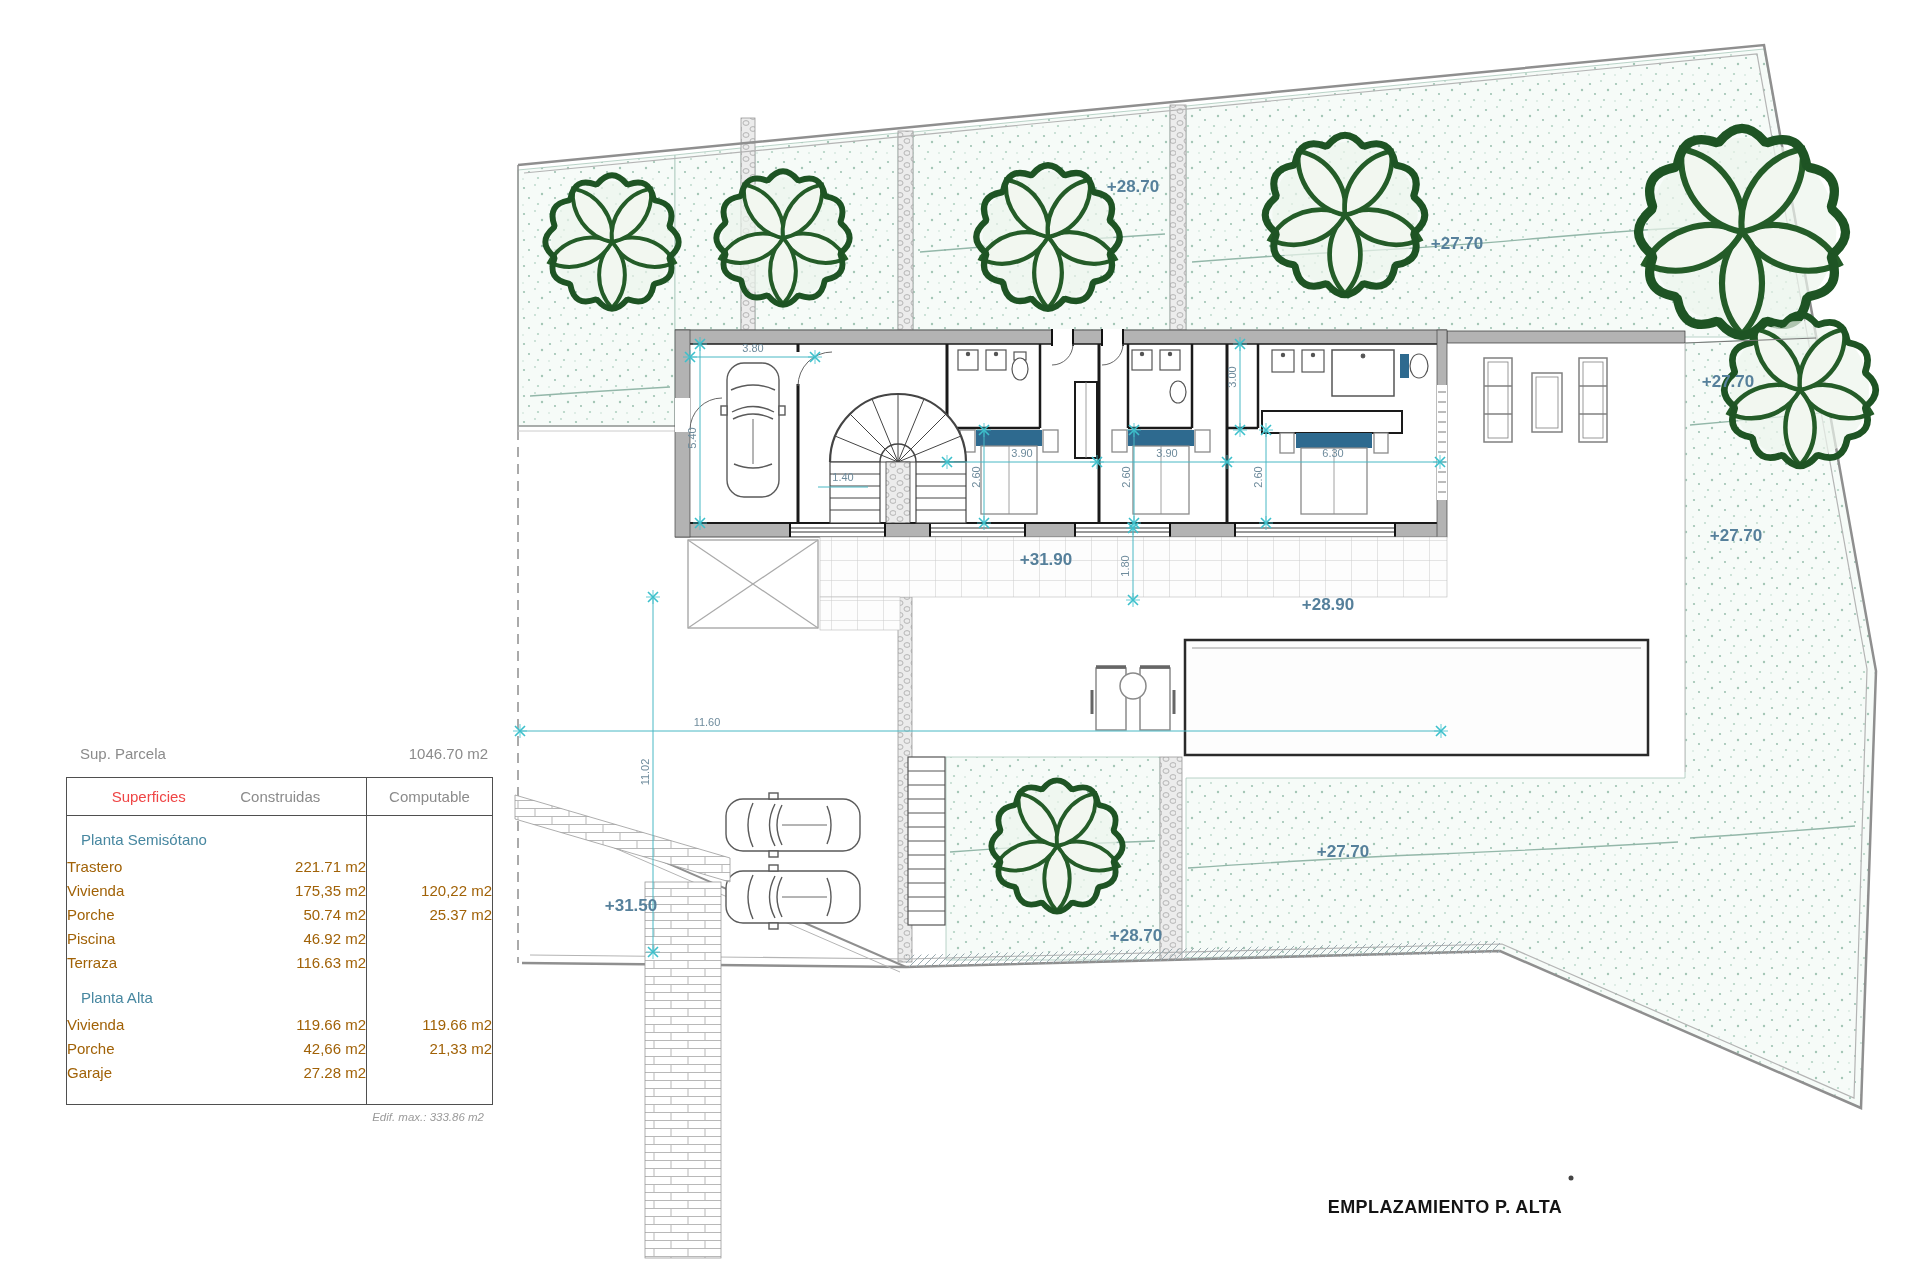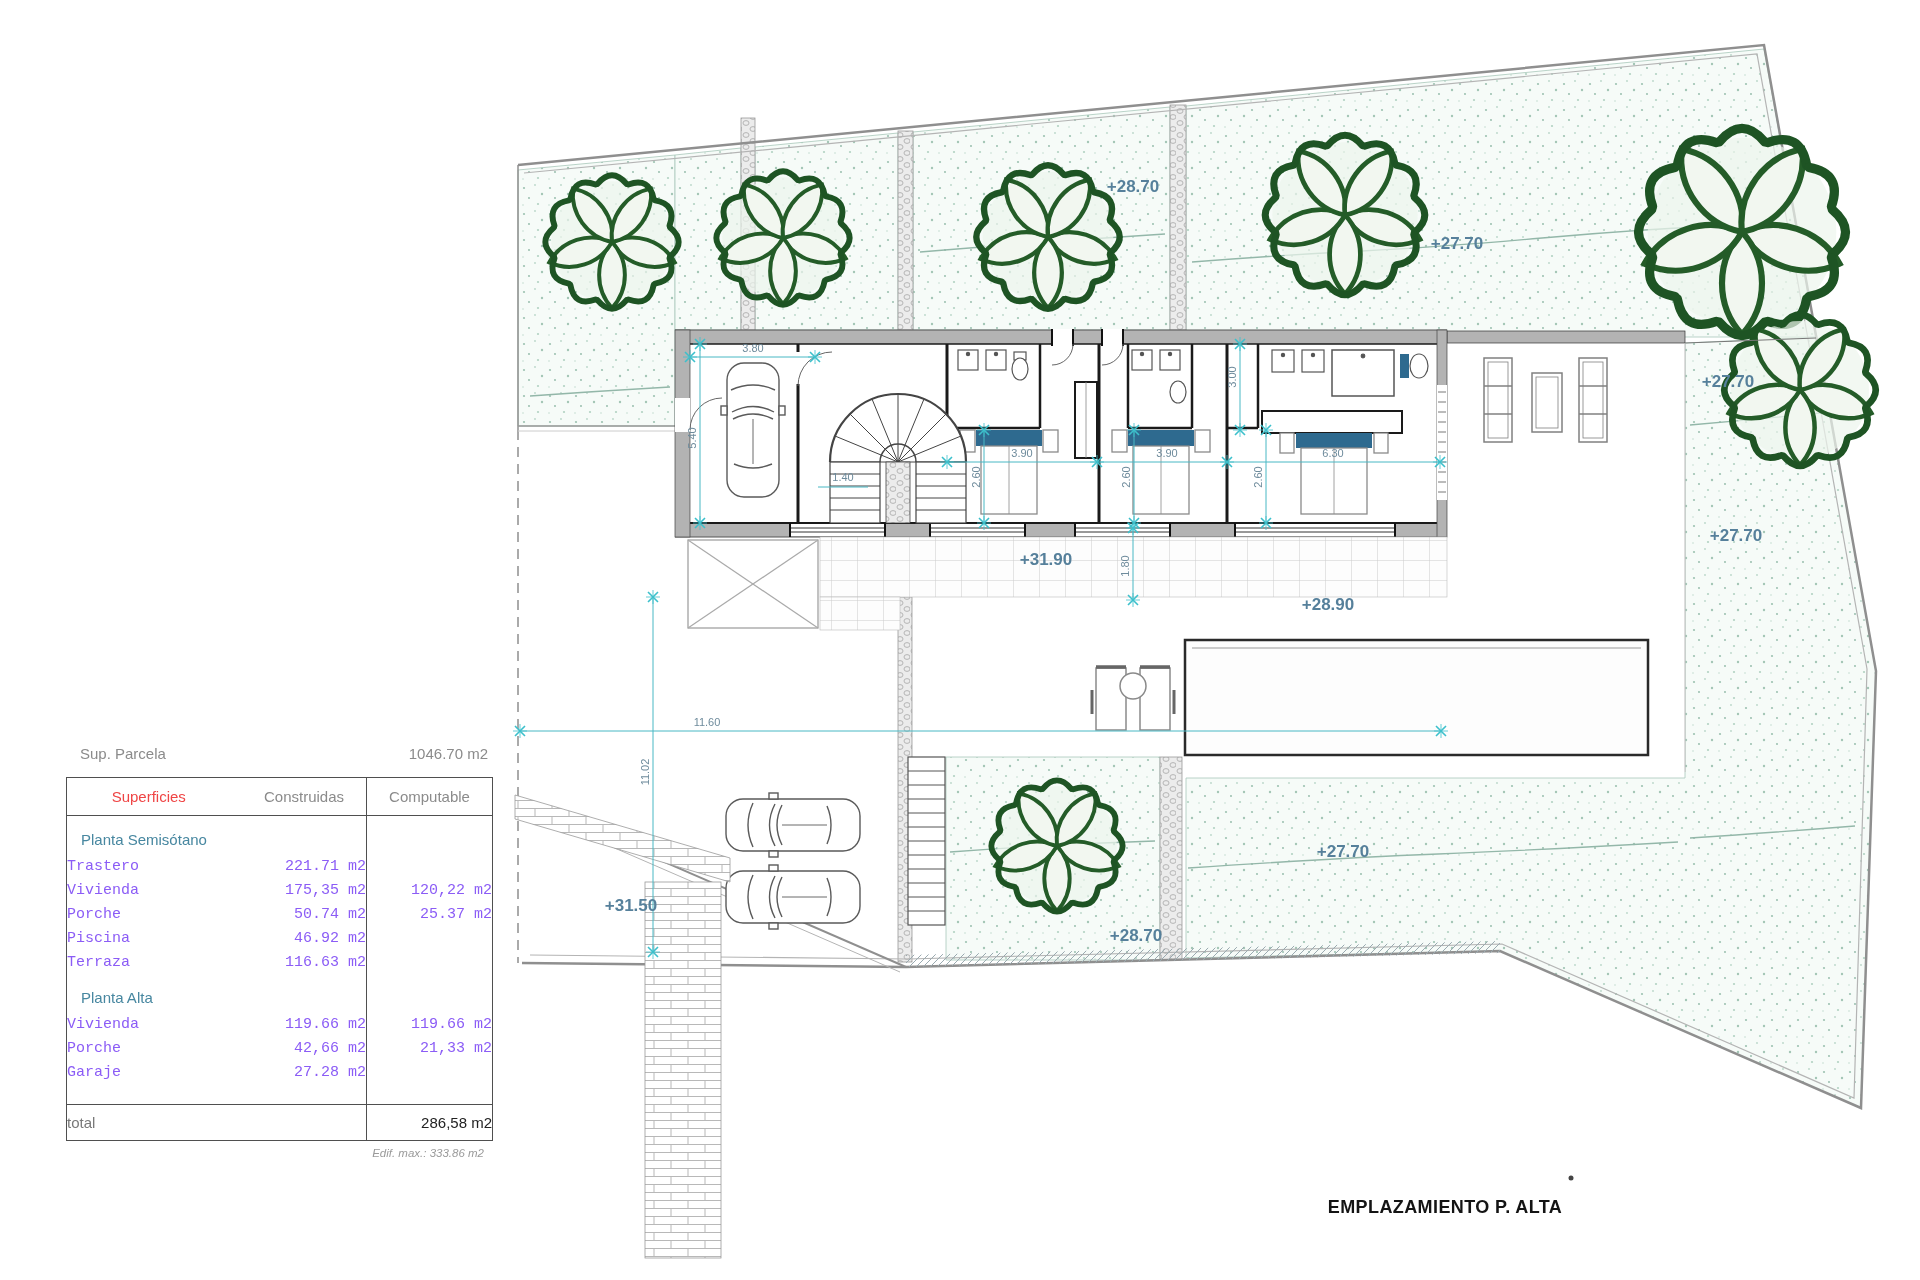--- a/index.html
+++ b/index.html
@@ -8,26 +8,26 @@
   .plan-svg{position:absolute;left:0;top:0;width:1920px;height:1280px;}
 
   
   .areas{position:absolute;left:66px;top:745px;width:426px;font-size:15px;color:#222;}
   .parcel-row{display:flex;justify-content:space-between;color:#8b8b8b;
               padding:0 4px 0 14px;margin-bottom:15px;}
   .areas table{width:100%;border-collapse:collapse;border:1.6px solid #4f4f4f;table-layout:fixed;}
   .areas th{font-weight:normal;color:#8b8b8b;padding:10px 0;}
   .areas thead tr{border-bottom:1.6px solid #4f4f4f;}
   .areas th.first{color:#ef4444;font-weight:normal;text-align:center;padding-left:14px;}
-  .areas th.mid{text-align:right;padding-right:22px;}
+  .areas th.mid{text-align:center;padding-right:22px;}
   .c3{border-left:1.6px solid #4f4f4f;}
   .num{text-align:right;padding-right:22px;}
   .name{text-align:left;padding-left:14px;}
   tr.section td{color:#4787a0;padding:15px 0 6px 14px;text-align:left;}
-  tr.data td{padding:3.5px 0;color:#8b5cf6;font-family:Liberation Mono, monospace;}
+  tr.data td{padding:3.5px 0;color:#a16207;}
   tr.spacer td{height:18px;}
   tr.total{border-top:1.6px solid #4f4f4f;}
   tr.total td{padding:9px 0;}
   .total-label{color:#787878;text-align:left;padding-left:14px;}
   .edifmax{text-align:right;color:#9a9a9a;font-size:11.5px;margin-top:6px;padding-right:8px;font-style:italic;}
 
   
   .caption{position:absolute;left:1295px;top:1197px;width:300px;text-align:center;
            font-size:18px;font-weight:bold;letter-spacing:.4px;color:#141414;}
 
@@ -527,25 +527,20 @@
       <tr class="data">
         <td class="name">Garaje</td>
         <td class="num">27.28 m2</td>
         <td class="c3 num"></td>
       </tr>
       <tr class="spacer">
             <td></td>
             <td></td>
             <td class="c3"></td>
           </tr>
-      <tr class="total">
-        <td class="total-label">total</td>
-        <td></td>
-        <td class="c3 num">286,58 m2</td>
-      </tr>
     </tbody>
   </table>
   <div class="edifmax">Edif. max.: 333.86 m2</div>
 </div>
 
 <div class="caption">EMPLAZAMIENTO P. ALTA</div>
 
 </div>
 
 </body></html>

